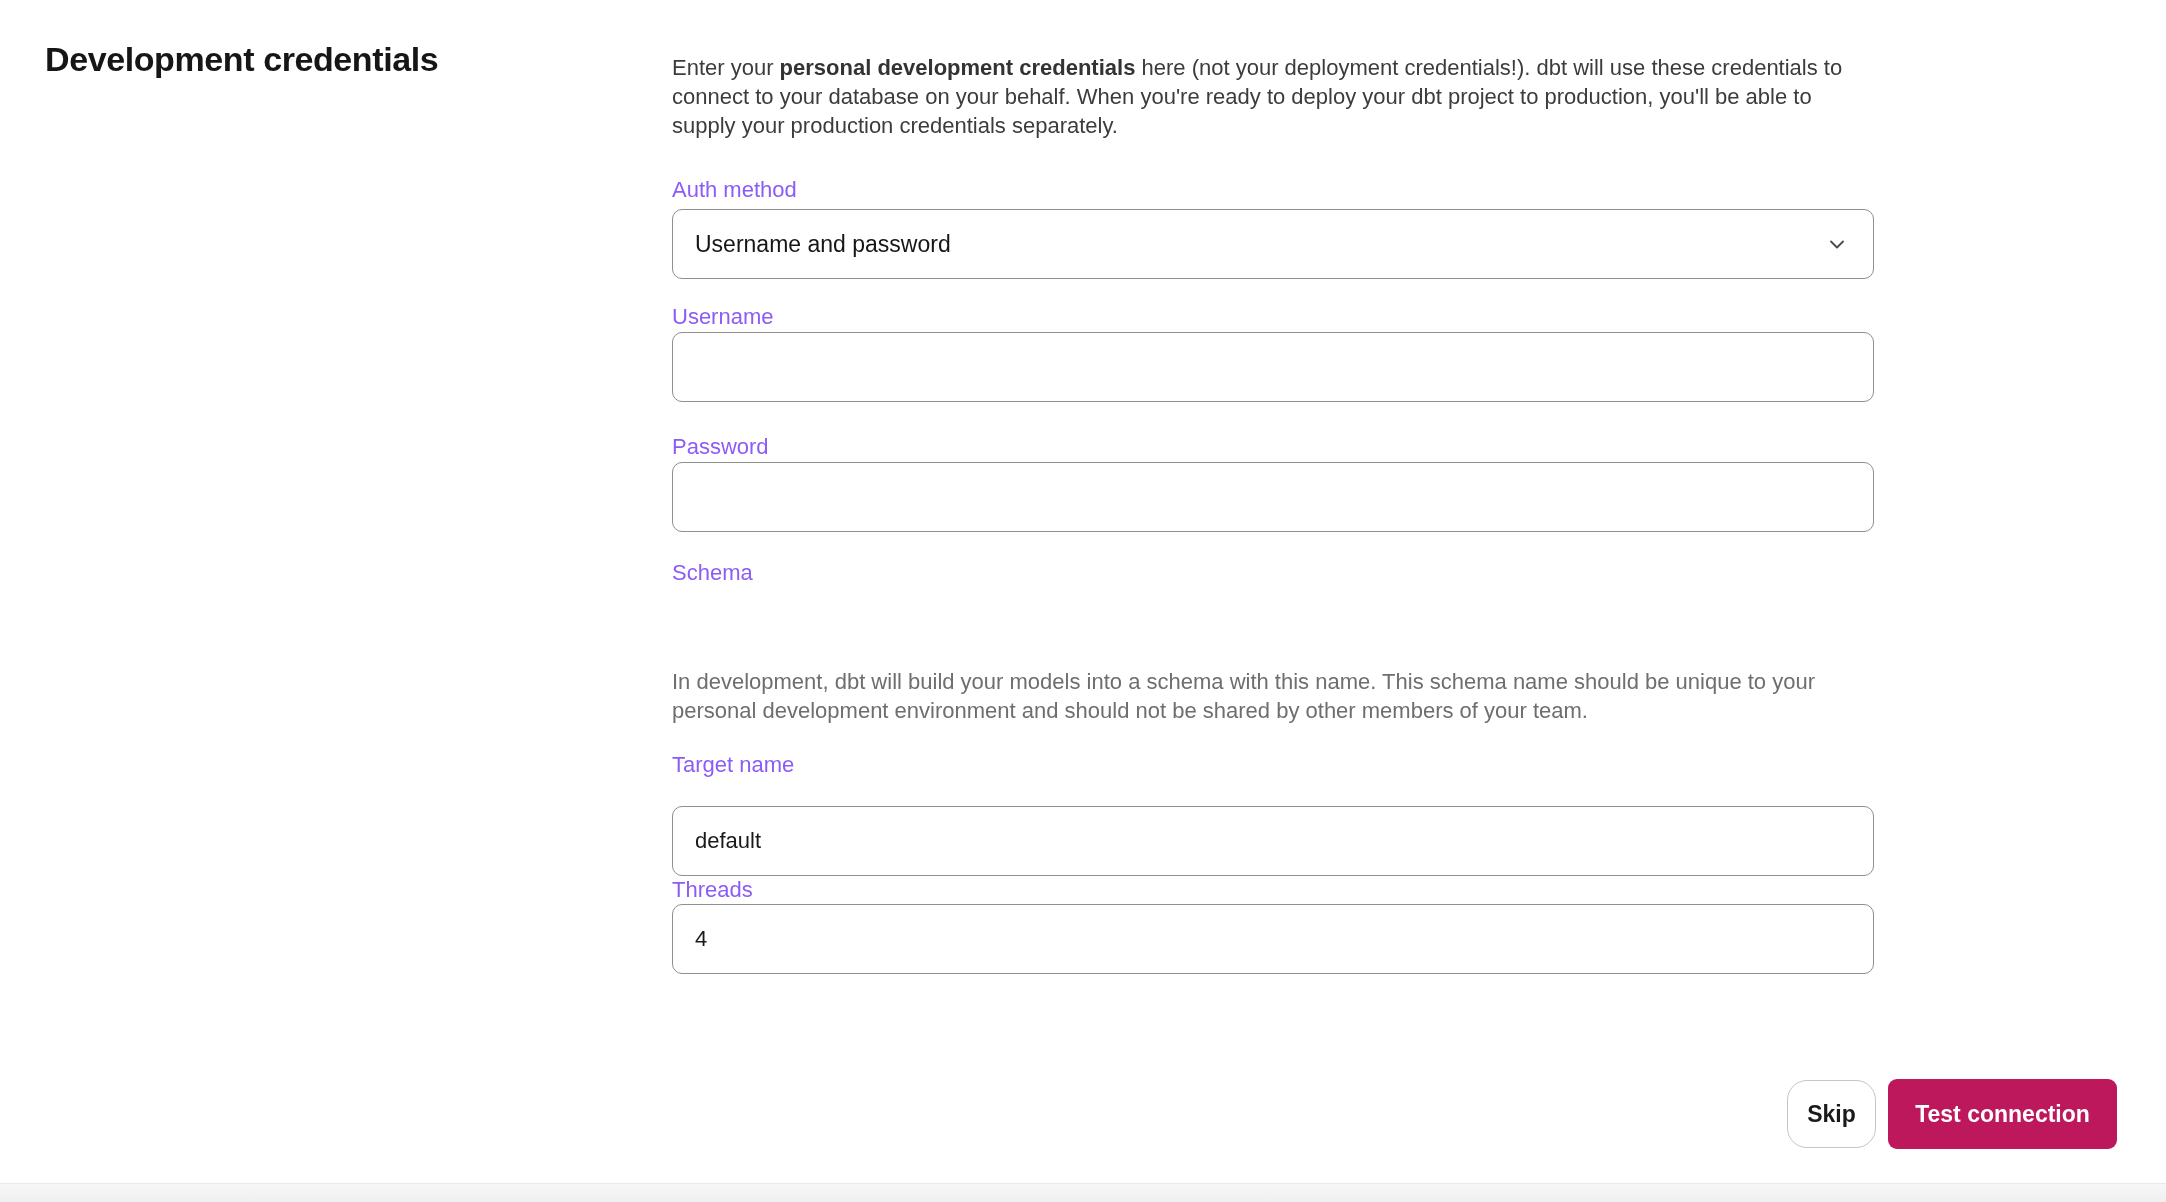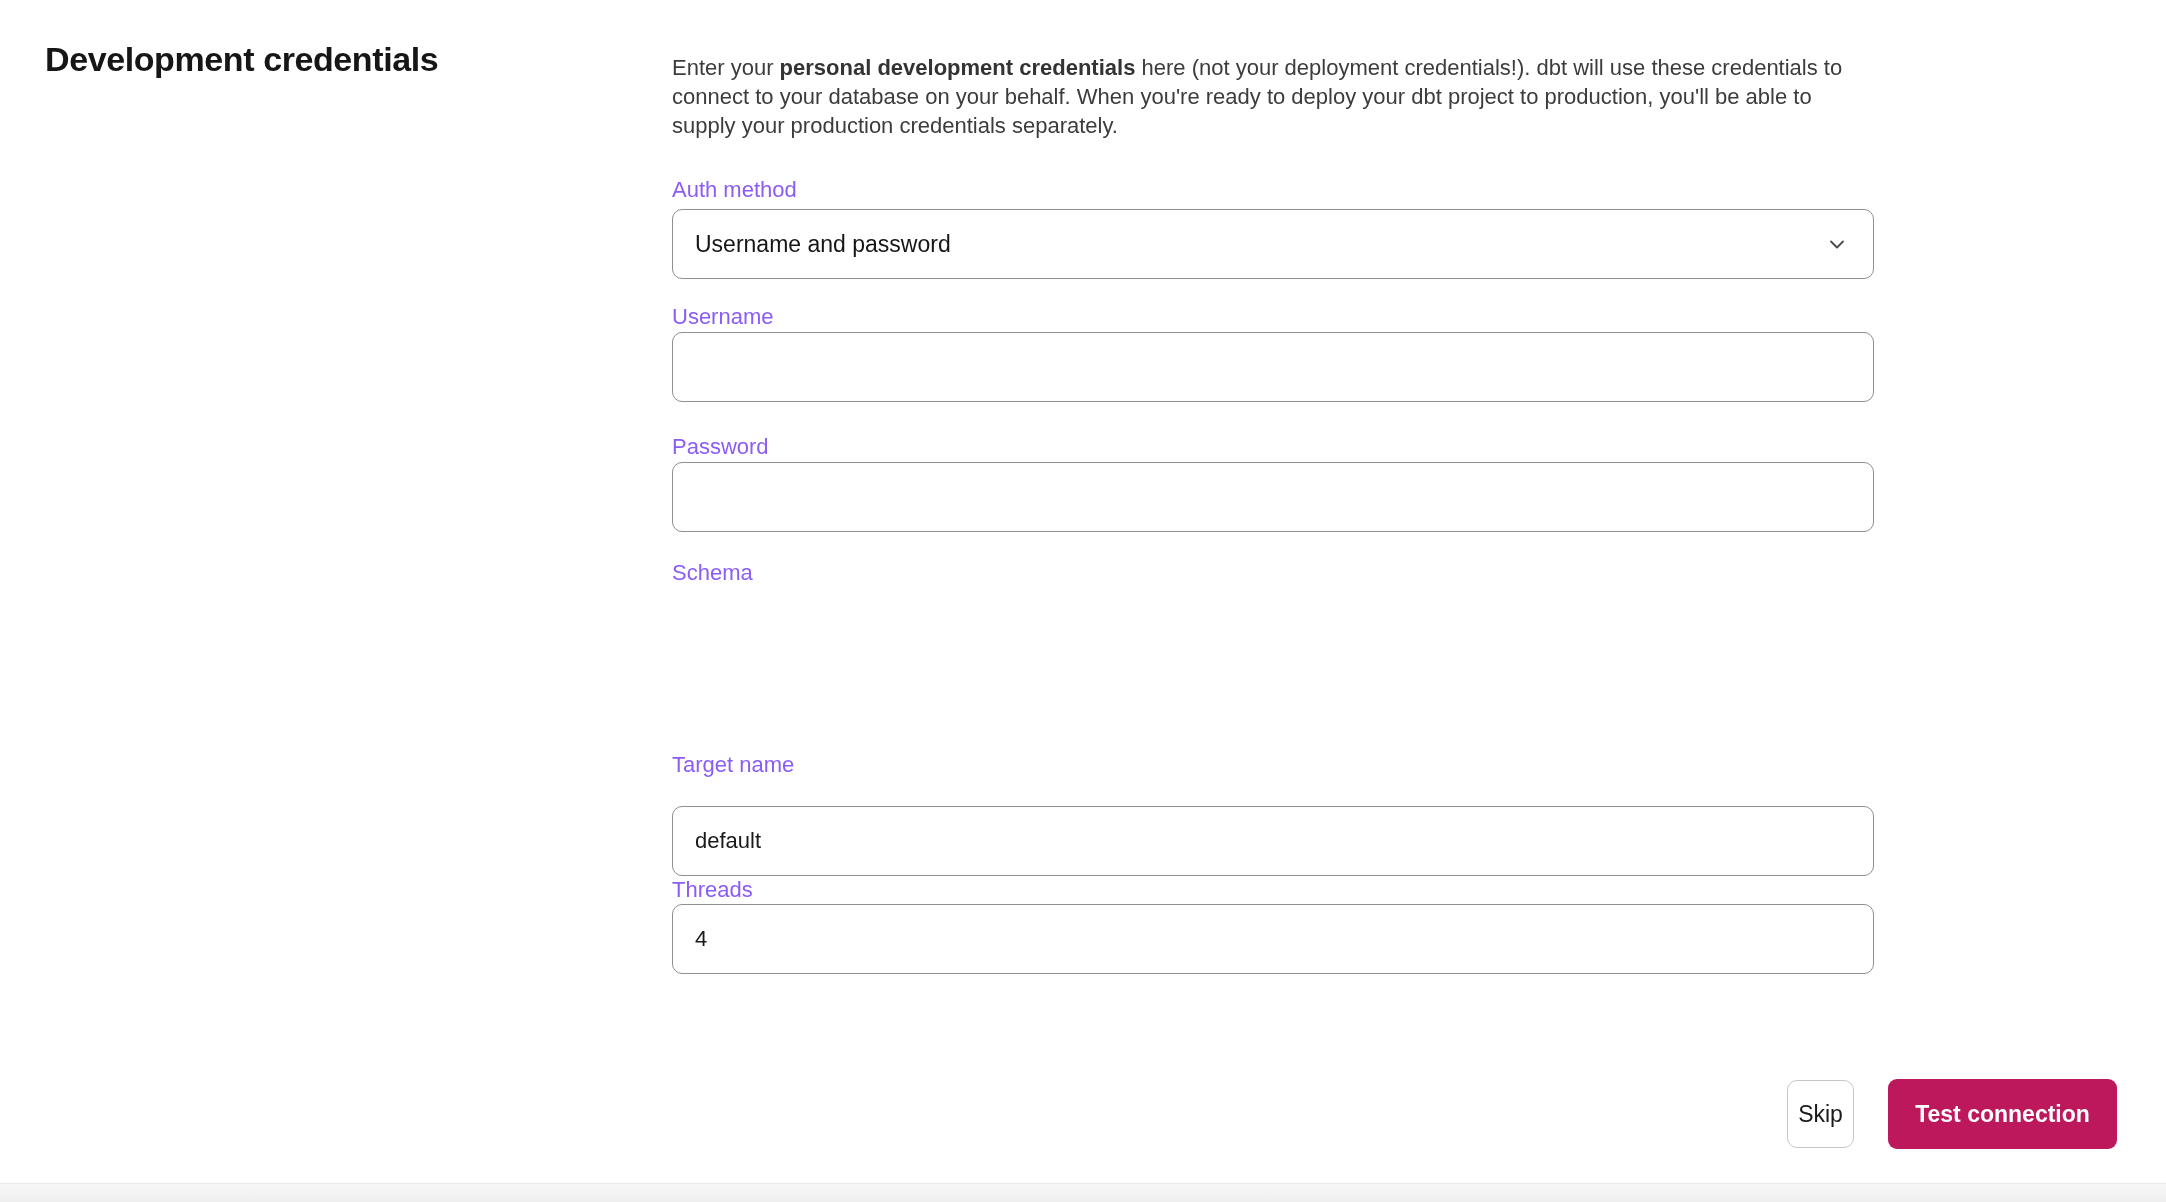--- a/index.html
+++ b/index.html
@@ -89,27 +89,27 @@
     position: absolute;
     display: flex;
     align-items: center;
     justify-content: center;
     font-family: "Liberation Sans", "DejaVu Sans", sans-serif;
     cursor: pointer;
   }
   .btn-skip {
     left: 1787px;
     top: 1080px;
-    width: 67px;
+    width: 89px;
     height: 68px;
     background: #ffffff;
     border: 1px solid #c6c6c6;
-    border-radius: 10px;
+    border-radius: 20px;
     font-size: 23px;
-    font-weight: 400;
+    font-weight: 700;
     color: #1a1a1a;
   }
   .btn-primary {
     left: 1888px;
     top: 1079px;
     width: 229px;
     height: 70px;
     background: #be185d;
     border: none;
     border-radius: 9px;
@@ -161,20 +161,21 @@
     </svg>
   </div>
 
   <div class="field-label label-username">Username</div>
   <input class="control ctrl-username" type="text" value="" style="">
 
   <div class="field-label label-password">Password</div>
   <input class="control ctrl-password" type="password" value="" style="">
 
   <div class="field-label label-schema">Schema</div>
+  <p class="help-text help-schema">In development, dbt will build your models into a schema with this name. This schema name should be unique to your personal development environment and should not be shared by other members of your team.</p>
 
   <div class="field-label label-target">Target name</div>
   <input class="control ctrl-target" type="text" value="default" style="">
 
   <div class="field-label label-threads">Threads</div>
   <input class="control ctrl-threads" type="text" value="4" style="">
 
 </section>
 
 <button class="btn btn-skip">Skip</button>

